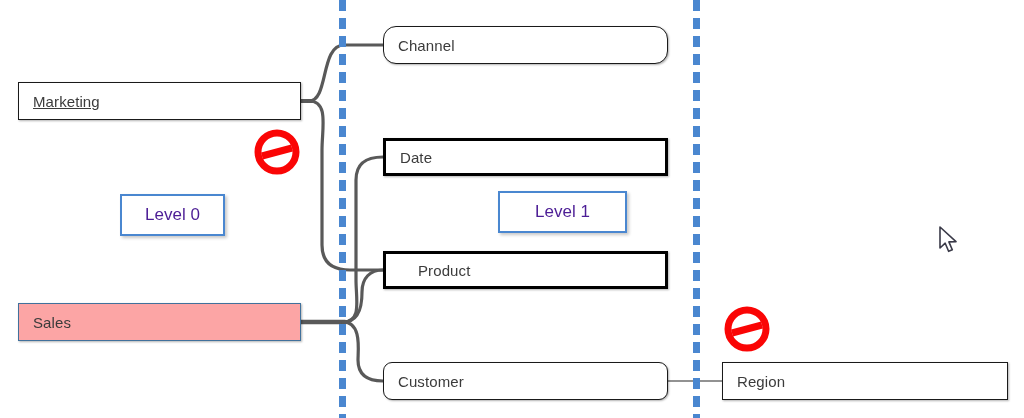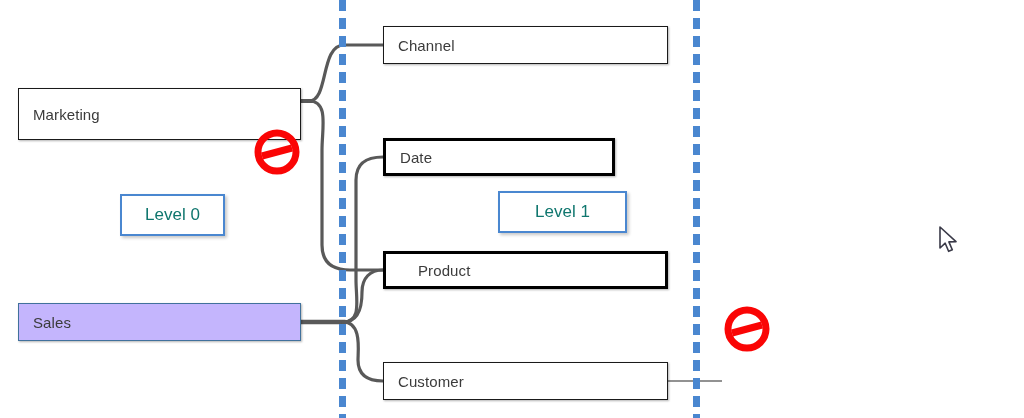--- a/index.html
+++ b/index.html
@@ -49,31 +49,31 @@
     font-size: 15px;
     letter-spacing: .1px;
     padding-left: 14px;
     box-shadow: 1px 1px 2px rgba(0,0,0,0.30);
   }
   .node.thick {
     border-width: 3px;
     border-color: #000000;
   }
   .node.selected {
-    background: #c4b5fd;
+    background: #fca5a5;
     border-color: #41719c;
     border-width: 1px;
   }
   
   .level-chip {
     position: absolute;
     box-sizing: border-box;
     background: #ffffff;
     border: 2px solid #4a87d0;
-    color: #0f766e;
+    color: #4c1d95;
     font-size: 17px;
     display: flex;
     align-items: center;
     justify-content: center;
     box-shadow: 2px 2px 3px rgba(0,0,0,0.22);
   }
   
   .no-entry {
     position: absolute;
   }
@@ -109,44 +109,47 @@
   <div class="divider" style="left:339px;"></div>
   <div class="divider" style="left:693px;"></div>
 
   <div class="level-chip" style="left:120px; top:194px; width:105px; height:42px;">
     <span>Level 0</span>
   </div>
   <div class="level-chip" style="left:498px; top:191px; width:129px; height:42px;">
     <span>Level 1</span>
   </div>
 
-  <div class="node" style="left:18px; top:88px; width:283px; height:52px;">
+  <div class="node" style="left:18px; top:82px; width:283px; height:38px;text-decoration:underline;">
     <span>Marketing</span>
   </div>
 
   <div class="node selected" style="left:18px; top:303px; width:283px; height:38px;">
     <span>Sales</span>
   </div>
 
-  <div class="node" style="left:383px; top:26px; width:285px; height:38px;">
+  <div class="node" style="left:383px; top:26px; width:285px; height:38px;border-radius:13px;">
     <span>Channel</span>
   </div>
 
-  <div class="node thick" style="left:383px; top:138px; width:232px; height:38px;">
+  <div class="node thick" style="left:383px; top:138px; width:285px; height:38px;">
     <span>Date</span>
   </div>
 
   <div class="node thick" style="left:383px; top:251px; width:285px; height:38px;padding-left:32px;">
     <span>Product</span>
   </div>
 
-  <div class="node" style="left:383px; top:362px; width:285px; height:38px;">
+  <div class="node" style="left:383px; top:362px; width:285px; height:38px;border-radius:9px;">
     <span>Customer</span>
   </div>
 
+  <div class="node" style="left:722px; top:362px; width:286px; height:38px;">
+    <span>Region</span>
+  </div>
 
   <svg class="no-entry" style="left:254px; top:129px;" width="46" height="46" viewBox="0 0 46 46" xmlns="http://www.w3.org/2000/svg">
     <circle cx="23" cy="23" r="19" fill="none" stroke="#fa0505" stroke-width="7"></circle>
     <line x1="8" y1="27" x2="38" y2="19" stroke="#fa0505" stroke-width="7" stroke-linecap="butt"></line>
   </svg>
 
   <svg class="no-entry" style="left:724px; top:306px;" width="46" height="46" viewBox="0 0 46 46" xmlns="http://www.w3.org/2000/svg">
     <circle cx="23" cy="23" r="19" fill="none" stroke="#fa0505" stroke-width="7"></circle>
     <line x1="8" y1="27" x2="38" y2="19" stroke="#fa0505" stroke-width="7" stroke-linecap="butt"></line>
   </svg>

